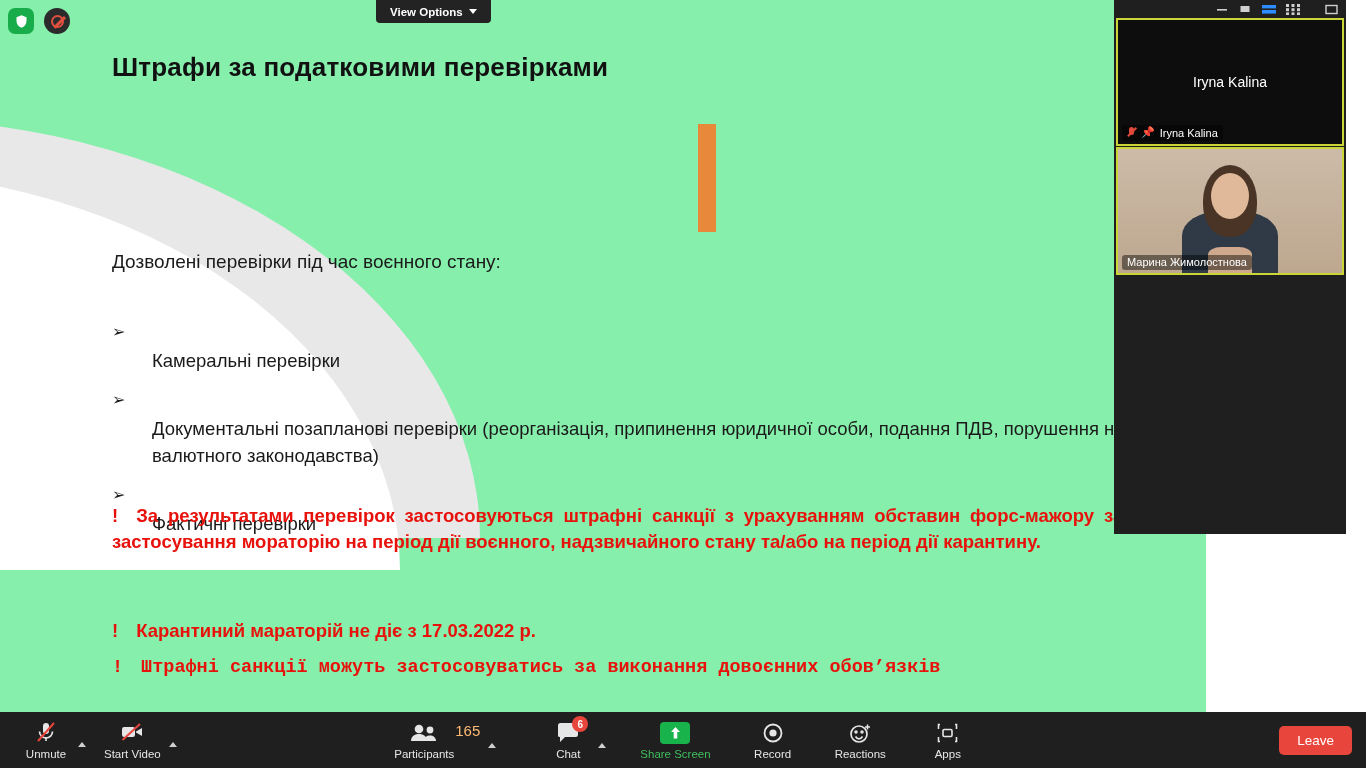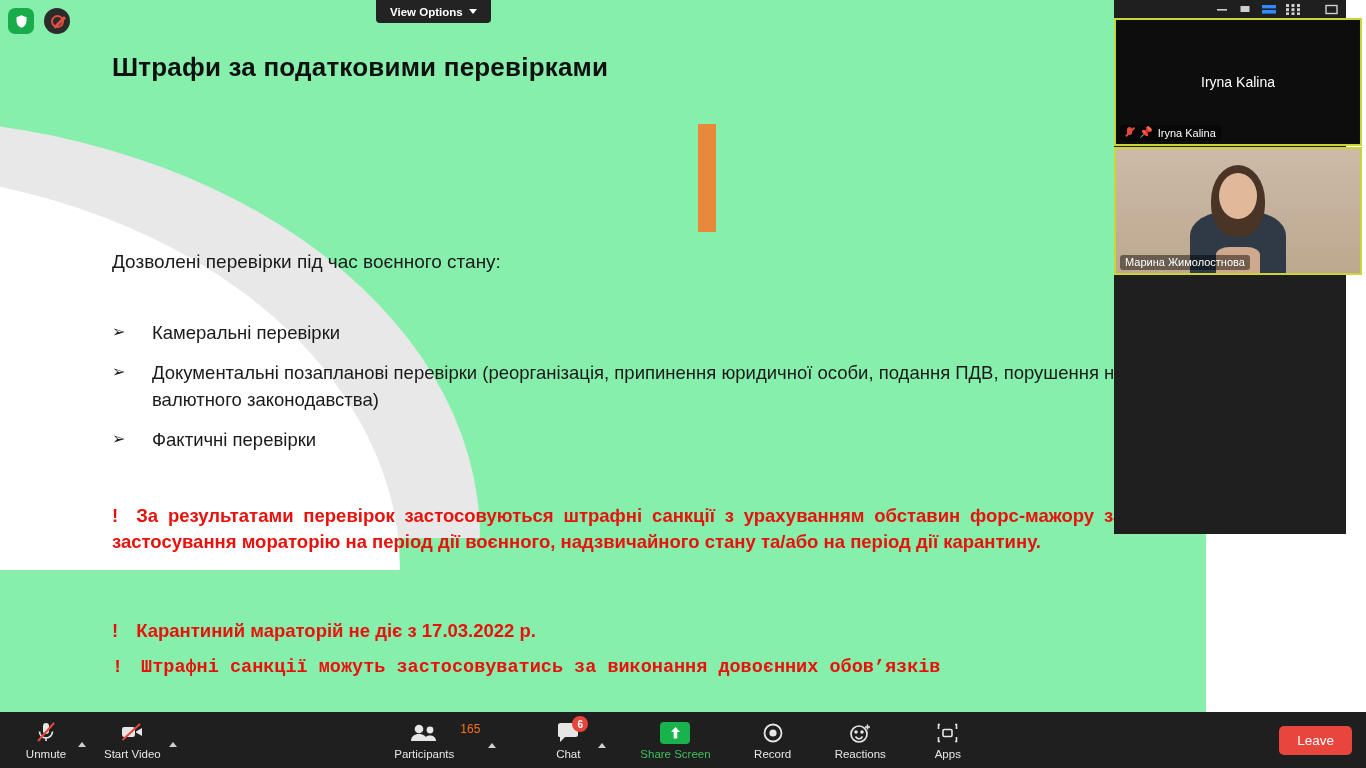--- a/index.html
+++ b/index.html
@@ -44,21 +44,21 @@
   .bullets { position: absolute; left: 112px; top: 320px; width: 1110px; }
   .bullet {
     display: flex; align-items: flex-start;
     font-size: 18.5px; color: #1a1a1a; line-height: 1.42;
     margin-bottom: 14px;
   }
   .bullet .mark {
     width: 40px; flex: 0 0 40px; color: #1a1a1a; font-size: 16px;
     padding-top: 1px;
   }
-  .bullet .txt { flex: 1; }
+  .bullet .txt { flex: 1; margin-top: 28px; }
   .note {
     position: absolute; left: 112px; color: #e8120c; font-weight: bold;
     font-size: 18.5px; line-height: 1.38;
   }
   .note .bang { margin-right: 18px; }
   #note1 { top: 503px; width: 1195px; text-align: justify; }
   #note2 { top: 618px; }
   #note3 { top: 655px; font-family: Liberation Mono, monospace; }
 
   
@@ -112,21 +112,21 @@
     background: #1f1f1f; z-index: 30;
   }
   .vpanel-toolbar {
     height: 18px; background: #1f1f1f;
     display: flex; align-items: center; justify-content: flex-end;
     gap: 9px; padding: 0 8px 0 10px;
   }
   .vp-ico { color: #cfcfcf; display: flex; align-items: center; }
   .vp-ico.active { color: #2d8cff; }
   .tile {
-    position: relative; width: 248px; height: 128px;
+    position: relative; width: 228px; height: 128px;
     margin: 0 auto 1px; background: #0d0d0d; overflow: hidden;
     border: 1px solid transparent;
   }
   .tile.speaking { border: 2px solid #c9d636; }
   .tile-name-center {
     position: absolute; left: 0; right: 0; top: 50%;
     transform: translateY(-50%);
     text-align: center; color: #fff; font-size: 14px;
   }
   .tile-label {
@@ -363,21 +363,21 @@
         <div class="tb-item">
           <span class="ic">
             <svg width="30" height="22" viewBox="0 0 30 22" fill="#e6e6e6">
               <circle cx="10" cy="7" r="4.3"></circle>
                 <path d="M2 19c0-4.4 3.6-7 8-7s8 2.6 8 7z"></path>
               <circle cx="21" cy="8" r="3.4"></circle>
                 <path d="M15 19c0-3.6 2.8-5.6 6-5.6s6 2 6 5.6z"></path>
             </svg>
           </span>
           <span class="lb">Participants</span>
-          <span style="position:absolute; right:-22px; top:4px; font-size:12px; color:#f97316;">165</span>
+          <span style="position:absolute; right:-22px; top:4px; font-size:15px; color:#fdba74;">165</span>
         </div>
         <div class="tb-arrow-wrap" style="margin-left:28px">
           <span style="transform:rotate(180deg)" class="tb-caret"></span>
         </div>
       </div>
 
       <div style="display:flex; align-items:flex-end; margin-left:14px">
         <div class="tb-item">
           <span class="ic">
             <svg width="24" height="22" viewBox="0 0 24 22" fill="#e6e6e6">

